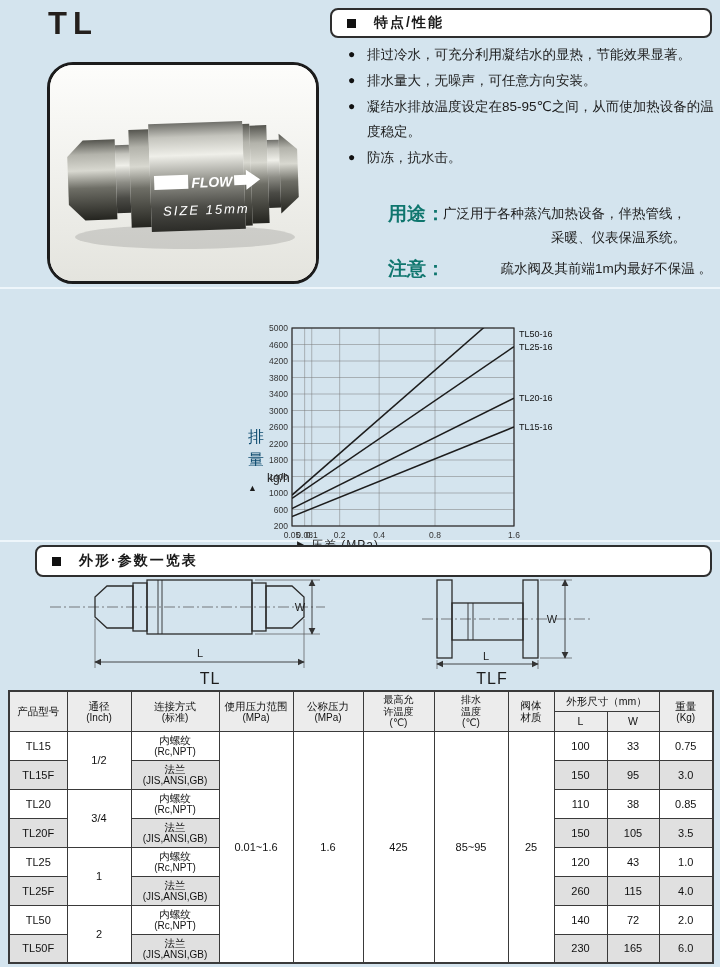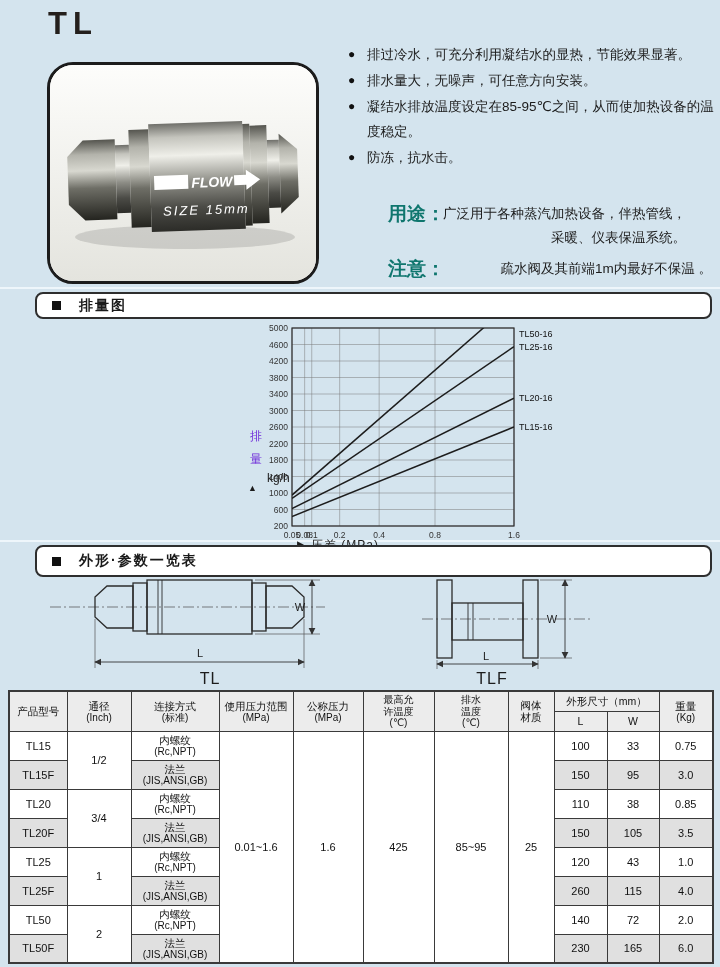--- a/index.html
+++ b/index.html
@@ -36,21 +36,21 @@
   .chart-wrap svg{position:absolute;left:0;top:0;}
   .grid{stroke:#7a7a7a;stroke-width:0.5;}
   .plot-border{fill:none;stroke:#2e2e2e;stroke-width:1.2;}
   .tick{font-size:8.5px;fill:#333;}
   .ytick{text-anchor:end;}
   .xtick{text-anchor:middle;}
   .series-line{fill:none;stroke:#1d1d1d;stroke-width:1.5;}
   .series-label{font-size:9px;fill:#111;}
   .axis-title{font-size:12px;fill:#1c1c1c;letter-spacing:1px;}
   .axis-arrow{font-size:9px;fill:#1c1c1c;}
-  .ylab{position:absolute;left:248px;top:425px;width:16px;font-size:12px;line-height:23px;color:#6d28d9;text-align:center;}
+  .ylab{position:absolute;left:248px;top:425px;width:16px;font-size:16px;line-height:23px;color:#0c4a6e;text-align:right;}
   .ylab-unit{position:absolute;left:235px;top:471px;font-size:12px;color:#1c1c1c;padding-left:32px;}
   .ylab-arrow{position:absolute;left:248px;top:483px;font-size:9px;color:#1c1c1c;}
 
   
   .drawings{position:absolute;left:40px;top:575px;width:640px;height:115px;}
   .outline-stroke{fill:none;stroke:#2b2b2b;stroke-width:1.3;}
   .thin{fill:none;stroke:#2b2b2b;stroke-width:0.9;}
   .centerline{fill:none;stroke:#4a4a4a;stroke-width:0.7;stroke-dasharray:11 3 2 3;}
   .dim{stroke:#333;stroke-width:0.9;}
   .dim-ext{stroke:#555;stroke-width:0.7;}
@@ -112,36 +112,36 @@
         <rect x="218" y="78" width="12" height="68" fill="url(#gm)"></rect>
         <polygon points="230,72 248,88 248,136 230,152" fill="url(#gm2)"></polygon>
         <rect x="104" y="110" width="34" height="14" fill="#fff"></rect>
         <text x="141" y="123" font-size="14" font-weight="bold" font-style="italic" fill="#fff">FLOW</text>
         <polygon points="184,112 196,112 196,107 210,117 196,127 196,122 184,122" fill="#fff"></polygon>
         <text x="112" y="150" font-size="13" font-style="italic" fill="#fff" letter-spacing="2">SIZE 15mm</text>
       </g>
     </svg>
   </div>
 
+  <div class="sec-box box-features">
+    <div class="sq"></div>
+    <div class="sec-label">特点/性能</div>
+  </div>
   <ul class="bullets">
     <li><span class="dot">●</span><span>排过冷水，可充分利用凝结水的显热，节能效果显著。</span></li>
     <li><span class="dot">●</span><span>排水量大，无噪声，可任意方向安装。</span></li>
     <li><span class="dot">●</span><span>凝结水排放温度设定在85-95℃之间，从而使加热设备的温度稳定。</span></li>
     <li><span class="dot">●</span><span>防冻，抗水击。</span></li>
   </ul>
 
   <div class="usage-label">用途：</div>
   <div class="usage-text">广泛用于各种蒸汽加热设备，伴热管线，采暖、仪表保温系统。</div>
   <div class="note-label">注意：</div>
   <div class="note-text">疏水阀及其前端1m内最好不保温 。</div>
 
-  <div class="sec-box box-chart">
-    <div class="sq"></div>
-    <div class="sec-label">排量图</div>
-  </div>
 
   <div class="chart-wrap">
     <svg id="chart-svg" width="340" height="245" viewBox="0 0 340 245">
       <defs>
           <clipPath id="plotclip">
             <rect x="57" y="8" width="222" height="198"></rect>
           </clipPath>
         </defs>
       <text class="axis-arrow" x="62" y="227">▶</text>
       <text class="axis-title" x="76" y="229">压差 (MPa)</text>

